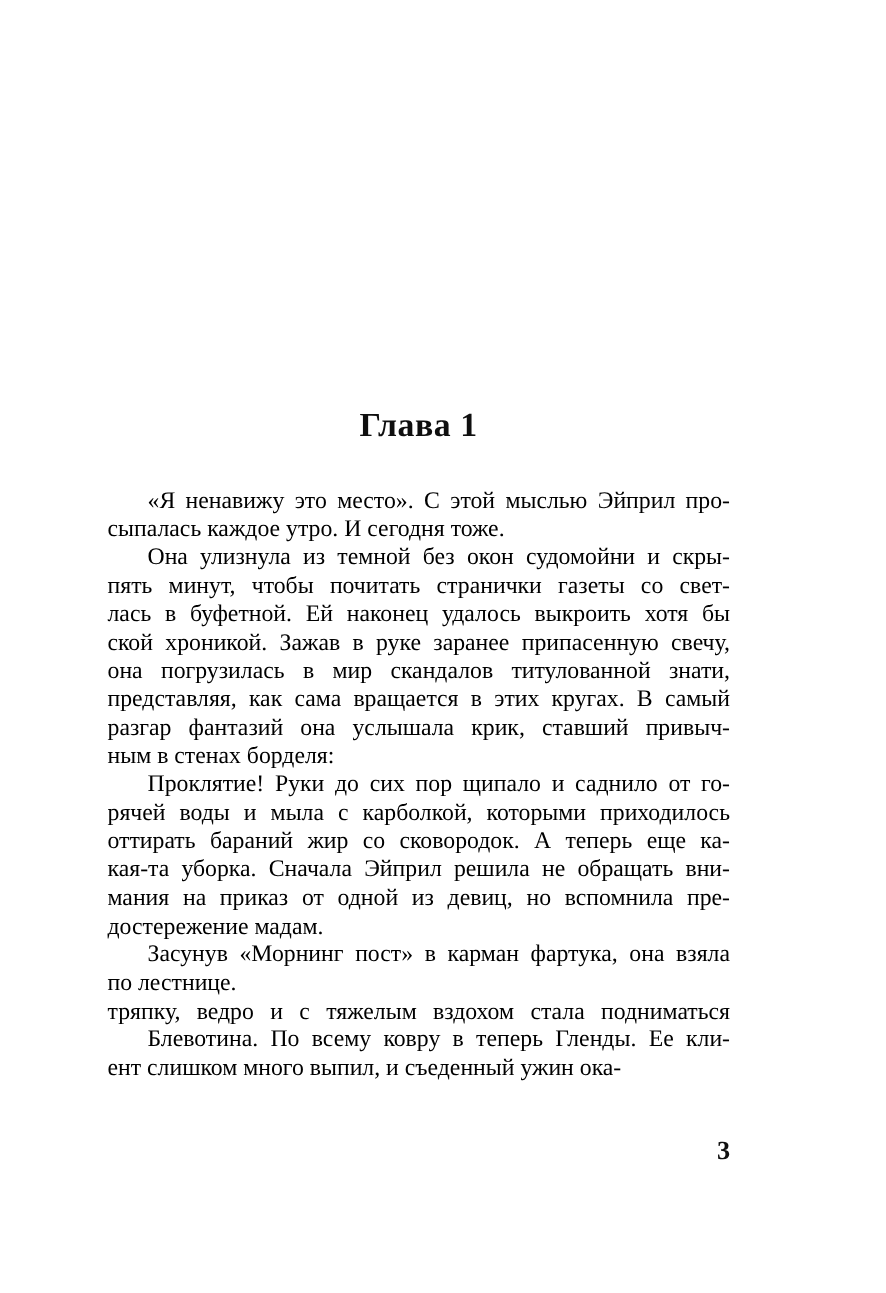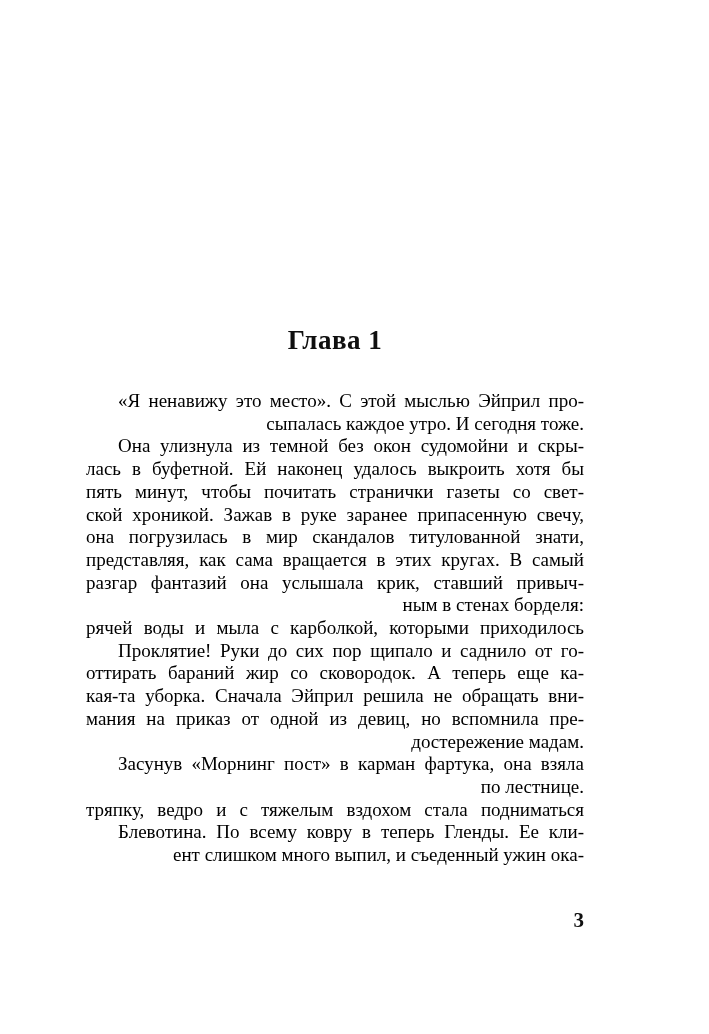--- a/index.html
+++ b/index.html
@@ -33,21 +33,21 @@
     position: absolute;
     top: 390px;
     left: 86px;
     width: 498px;
     font-family: Liberation Serif, serif;
     font-size: 19px;
     line-height: 22.7px;
     color: #000000;
   }
   .body-text .line {
-    text-align: right;
+    text-align: left;
   }
   .body-text .line.just {
     text-align: justify;
     text-align-last: justify;
   }
   .body-text .line.indent {
     text-indent: 32px;
   }
   .page-number {
     position: absolute;
@@ -65,29 +65,29 @@
 </head>
 <body>
 
 <div class="book-page">
   <h1 class="chapter-title">Глава 1</h1>
 
   <div class="body-text" id="body-text">
       <div class="line indent just">«Я ненавижу это место». С этой мыслью Эйприл про-</div>
       <div class="line">сыпалась каждое утро. И сегодня тоже.</div>
       <div class="line indent just">Она улизнула из темной без окон судомойни и скры-</div>
+      <div class="line just">пять минут, чтобы почитать странички газеты со свет-</div>
       <div class="line just">лась в буфетной. Ей наконец удалось выкроить хотя бы</div>
-      <div class="line just">пять минут, чтобы почитать странички газеты со свет-</div>
       <div class="line just">ской хроникой. Зажав в руке заранее припасенную свечу,</div>
       <div class="line just">она погрузилась в мир скандалов титулованной знати,</div>
       <div class="line just">представляя, как сама вращается в этих кругах. В самый</div>
       <div class="line just">разгар фантазий она услышала крик, ставший привыч-</div>
       <div class="line">ным в стенах борделя:</div>
+      <div class="line indent just">Проклятие! Руки до сих пор щипало и саднило от го-</div>
       <div class="line just">рячей воды и мыла с карболкой, которыми приходилось</div>
-      <div class="line indent just">Проклятие! Руки до сих пор щипало и саднило от го-</div>
       <div class="line just">оттирать бараний жир со сковородок. А теперь еще ка-</div>
       <div class="line just">кая-та уборка. Сначала Эйприл решила не обращать вни-</div>
       <div class="line just">мания на приказ от одной из девиц, но вспомнила пре-</div>
       <div class="line">достережение мадам.</div>
       <div class="line indent just">Засунув «Морнинг пост» в карман фартука, она взяла</div>
       <div class="line">по лестнице.</div>
       <div class="line just">тряпку, ведро и с тяжелым вздохом стала подниматься</div>
       <div class="line indent just">Блевотина. По всему ковру в теперь Гленды. Ее кли-</div>
       <div class="line">ент слишком много выпил, и съеденный ужин ока-</div>
     </div>

